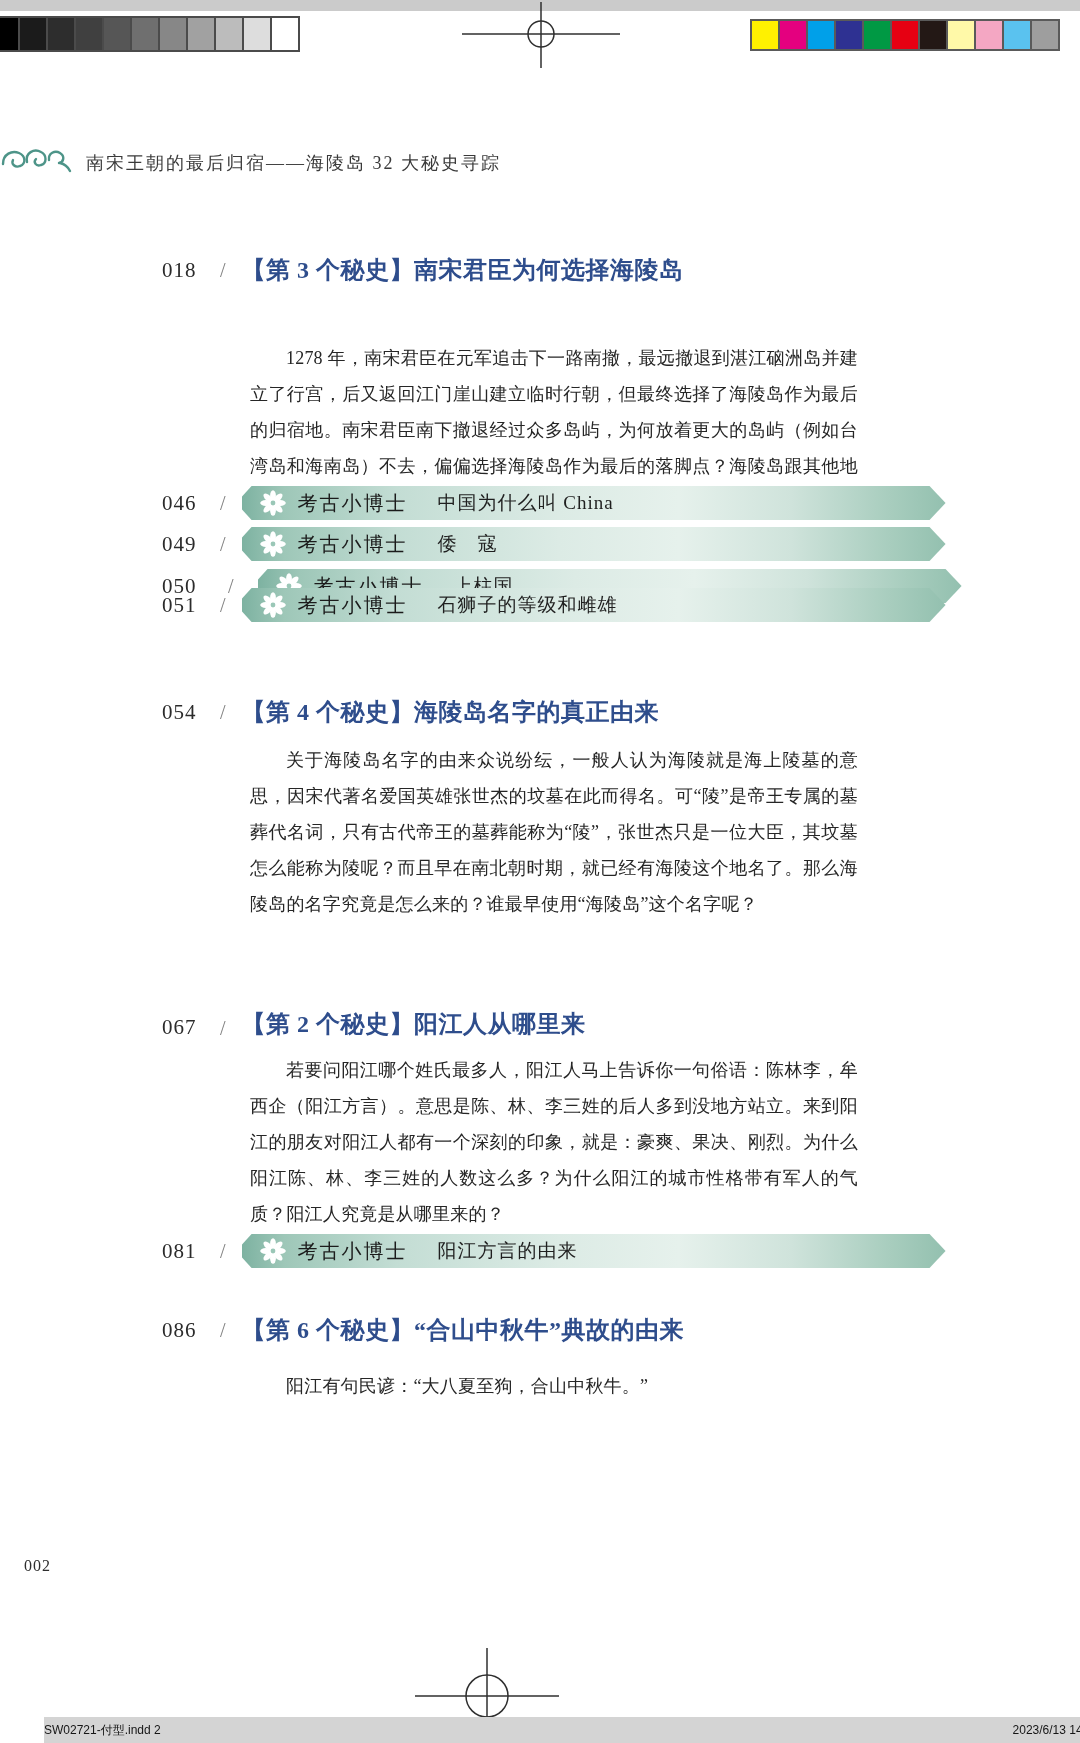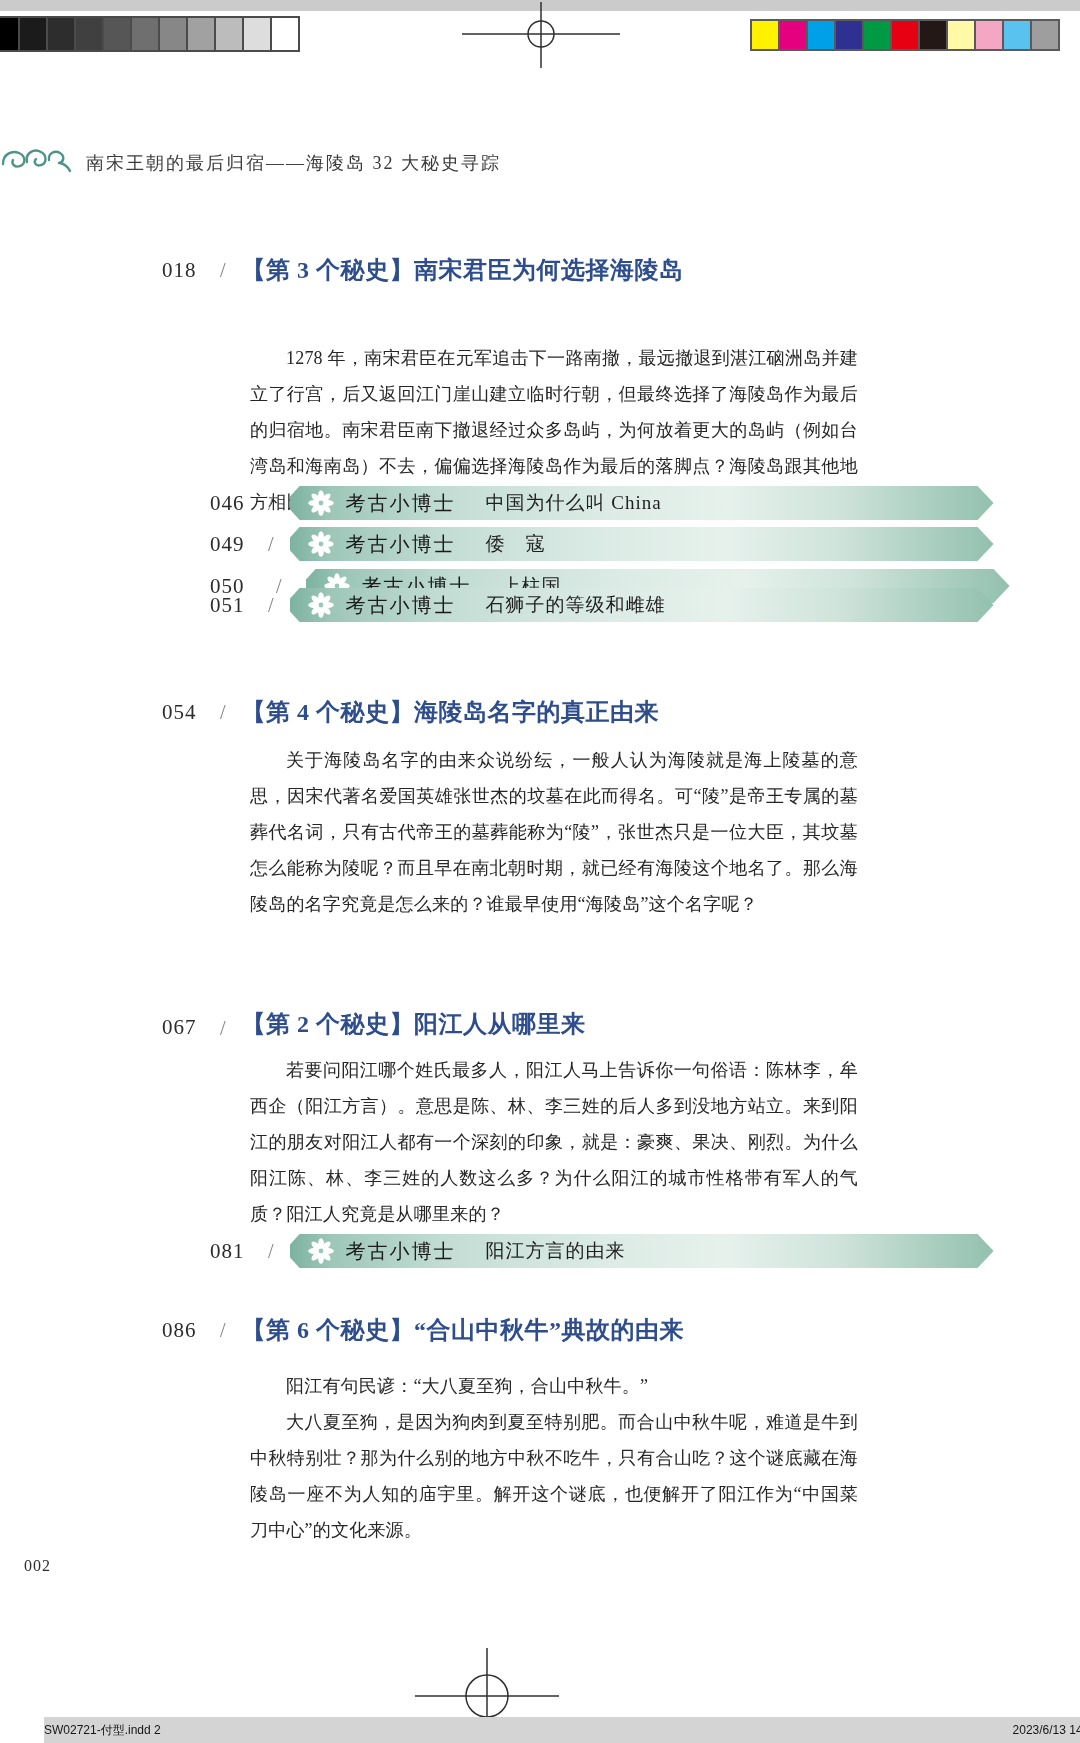--- a/index.html
+++ b/index.html
@@ -25,21 +25,21 @@
   .page-num{width:52px;font-size:21px;color:#2b2b2b;letter-spacing:1px;}
   .sep{margin:0 16px 0 6px;color:#808080;font-size:20px;}
   .secret-title{font-size:24px;font-weight:bold;color:#2e4d8c;letter-spacing:0.5px;}
 
   
   .para{position:absolute;left:250px;width:608px;font-size:18px;line-height:36px;color:#262626;
         text-align:justify;letter-spacing:0.2px;}
   .para p{margin:0;text-indent:2em;}
 
   
-  .banner-row{position:absolute;left:162px;display:flex;align-items:center;height:34px;white-space:nowrap;margin-left:48px;}
+  .banner-row{position:absolute;left:162px;display:flex;align-items:center;height:34px;white-space:nowrap;}
   .banner{width:704px;height:34px;display:flex;align-items:center;
       background:linear-gradient(90deg,#7db2a1 0%,#9ec7b8 6%,#c3ddd4 22%,#dcebe5 45%,#e6f1ec 62%,#cfe3db 78%,#a8cdbe 92%,#93c0af 100%);
       clip-path:polygon(10px 0,calc(100% - 16px) 0,100% 50%,calc(100% - 16px) 100%,10px 100%,0 calc(100% - 11px),0 11px);}
   .banner .flower{margin-left:18px;flex:0 0 auto;display:block;}
   .banner-label{font-family:"Liberation Sans",sans-serif;font-weight:normal;font-size:20px;
       color:#1b1b1b;letter-spacing:2px;margin-left:12px;}
   .banner-title{font-size:19px;color:#1f1f1f;letter-spacing:1px;margin-left:30px;}
 
   
   .page-num-bottom{position:absolute;left:24px;top:1557px;font-size:16px;color:#2e2e2e;letter-spacing:1px;}
@@ -236,21 +236,20 @@
     </div>
   </div>
 
   <div class="row" style="top:1312px;">
     <span class="page-num">086</span>
     <span class="sep">/</span>
     <span class="secret-title">【第 6 个秘史】“合山中秋牛”典故的由来</span>
   </div>
   <div class="para" style="top:1368px;">
     <p>阳江有句民谚：“大八夏至狗，合山中秋牛。”</p>
-    <p>大八夏至狗，是因为狗肉到夏至特别肥。而合山中秋牛呢，难道是牛到中秋特别壮？那为什么别的地方中秋不吃牛，只有合山吃？这个谜底藏在海陵岛一座不为人知的庙宇里。解开这个谜底，也便解开了阳江作为“中国菜刀中心”的文化来源。</p>
   </div>
 
   <div class="page-num-bottom">002</div>
 
   <svg class="regmark" style="left:397px;top:1648px;" width="180" height="95">
     <g stroke="#2f2f2f" stroke-width="1.5" fill="none">
       <line x1="18" y1="48" x2="162" y2="48"></line>
       <line x1="90" y1="0" x2="90" y2="93"></line>
       <circle cx="90" cy="48" r="21"></circle>
     </g>

